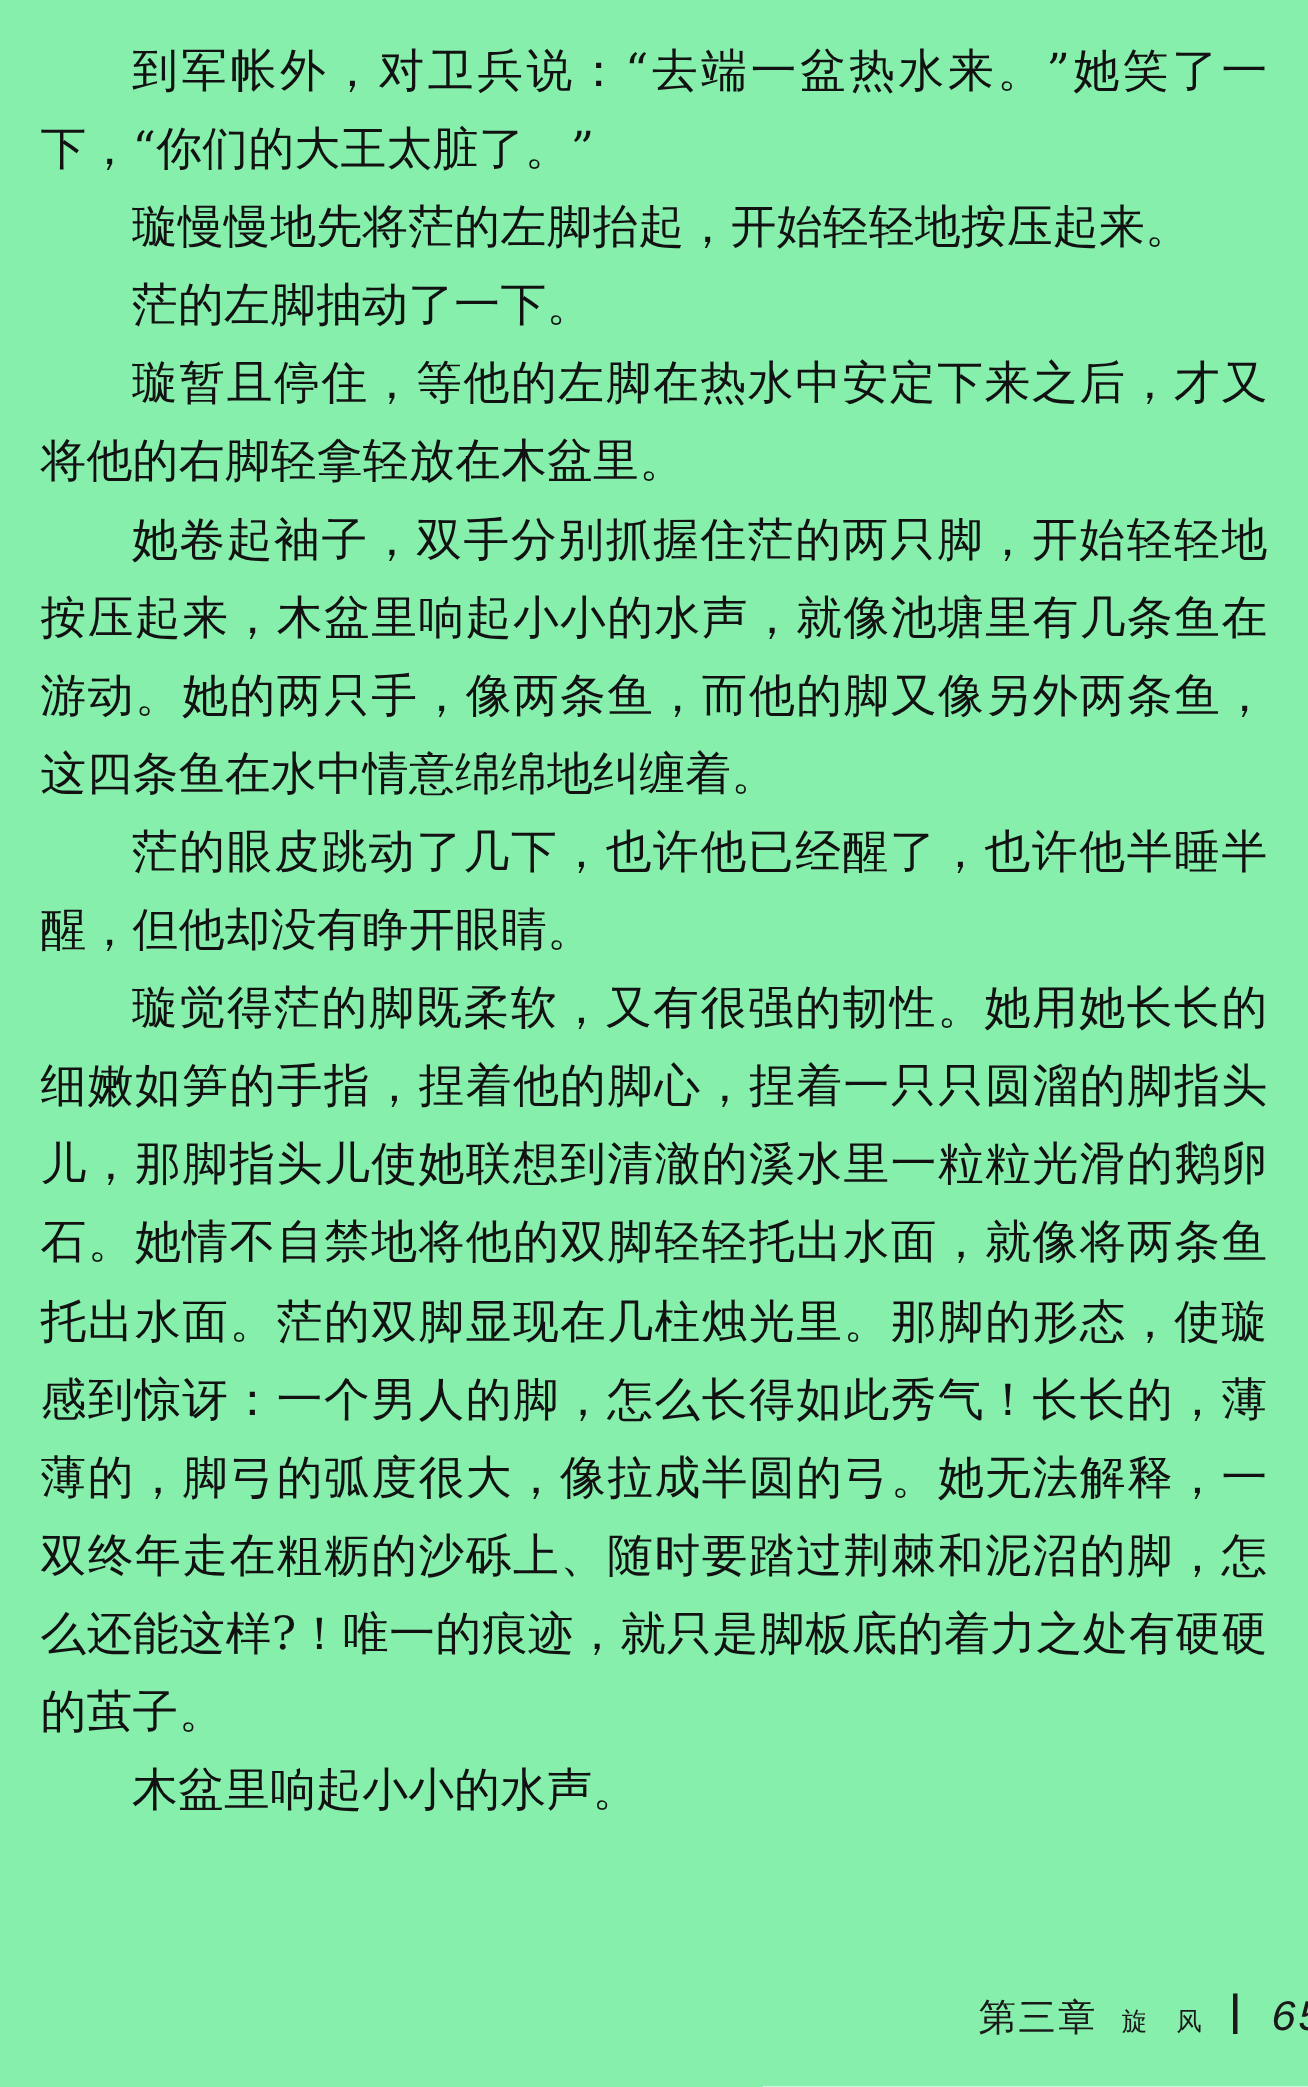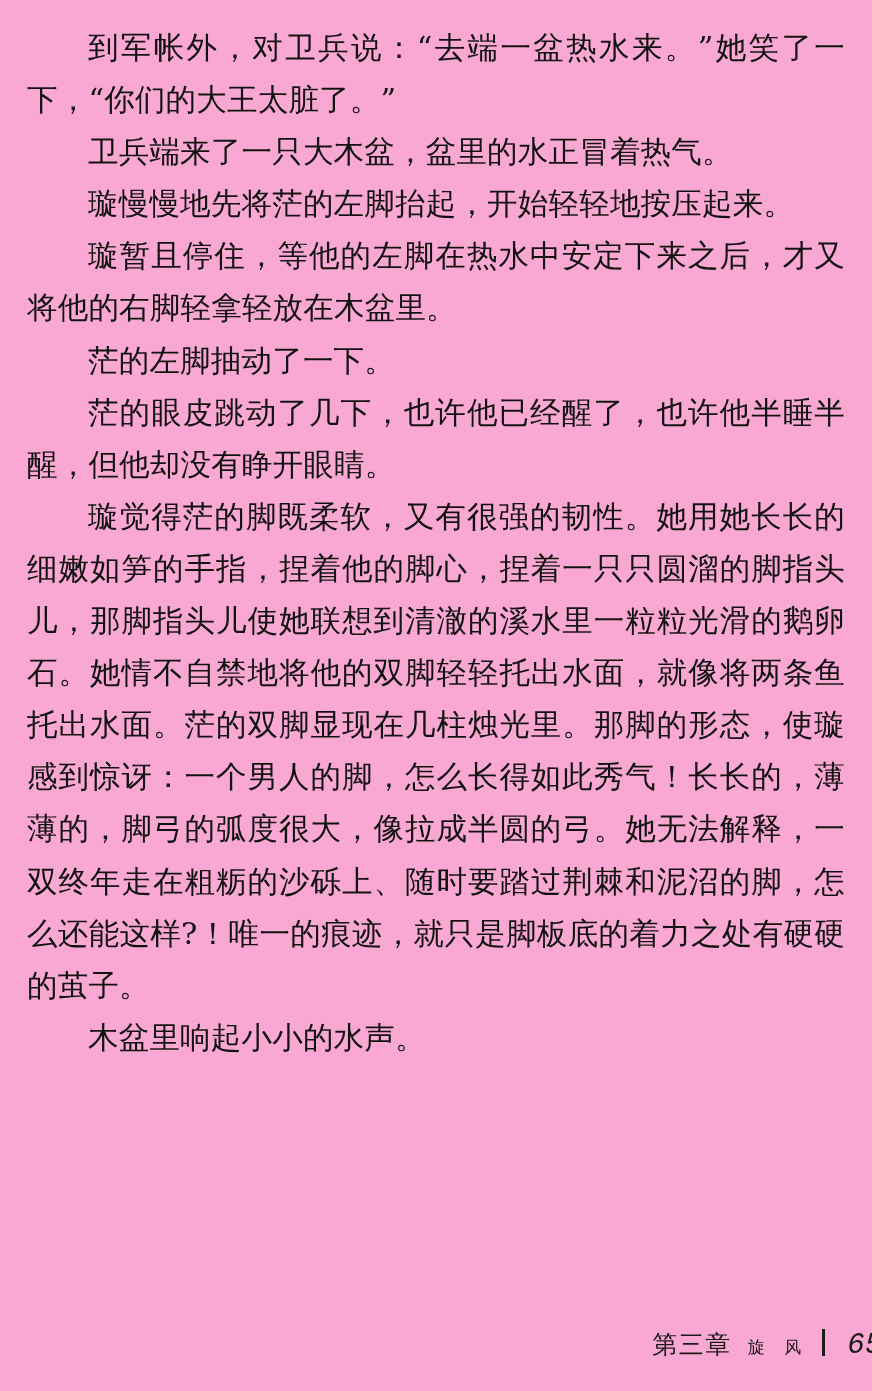--- a/index.html
+++ b/index.html
@@ -4,21 +4,21 @@
 <style>
   html, body {
     margin: 0;
     padding: 0;
     background: #ffffff;
   }
   .page {
     position: relative;
     width: 872px;
     height: 1391px;
-    background: #f9a8d4;
+    background: #86efac;
     overflow: hidden;
     box-sizing: border-box;
   }
   .body-text {
     position: absolute;
     left: 27px;
     top: 22px;
     width: 818px;
     font-family: "DejaVu Serif", "Liberation Serif", serif;
     font-size: 30.5px;
@@ -77,24 +77,24 @@
     letter-spacing: 0.5px;
   }
 </style>
 </head>
 <body>
 
 <div class="page">
 
   <div class="body-text">
     <p class="para">到军帐外，对卫兵说：“去端一盆热水来。”她笑了一下，“你们的大王太脏了。”</p>
-    <p class="para">卫兵端来了一只大木盆，盆里的水正冒着热气。</p>
     <p class="para">璇慢慢地先将茫的左脚抬起，开始轻轻地按压起来。</p>
+    <p class="para">茫的左脚抽动了一下。</p>
     <p class="para">璇暂且停住，等他的左脚在热水中安定下来之后，才又将他的右脚轻拿轻放在木盆里。</p>
-    <p class="para">茫的左脚抽动了一下。</p>
+    <p class="para">她卷起袖子，双手分别抓握住茫的两只脚，开始轻轻地按压起来，木盆里响起小小的水声，就像池塘里有几条鱼在游动。她的两只手，像两条鱼，而他的脚又像另外两条鱼，这四条鱼在水中情意绵绵地纠缠着。</p>
     <p class="para">茫的眼皮跳动了几下，也许他已经醒了，也许他半睡半醒，但他却没有睁开眼睛。</p>
     <p class="para">璇觉得茫的脚既柔软，又有很强的韧性。她用她长长的细嫩如笋的手指，捏着他的脚心，捏着一只只圆溜的脚指头儿，那脚指头儿使她联想到清澈的溪水里一粒粒光滑的鹅卵石。她情不自禁地将他的双脚轻轻托出水面，就像将两条鱼托出水面。茫的双脚显现在几柱烛光里。那脚的形态，使璇感到惊讶：一个男人的脚，怎么长得如此秀气！长长的，薄薄的，脚弓的弧度很大，像拉成半圆的弓。她无法解释，一双终年走在粗粝的沙砾上、随时要踏过荆棘和泥沼的脚，怎么还能这样?！唯一的痕迹，就只是脚板底的着力之处有硬硬的茧子。</p>
     <p class="para">木盆里响起小小的水声。</p>
   </div>
 
   <div class="footer">
     <span class="footer-chapter">第三章</span>
     <span class="footer-title">旋 风</span>
     <span class="footer-sep"></span>
     <span class="footer-pageno">65</span>

